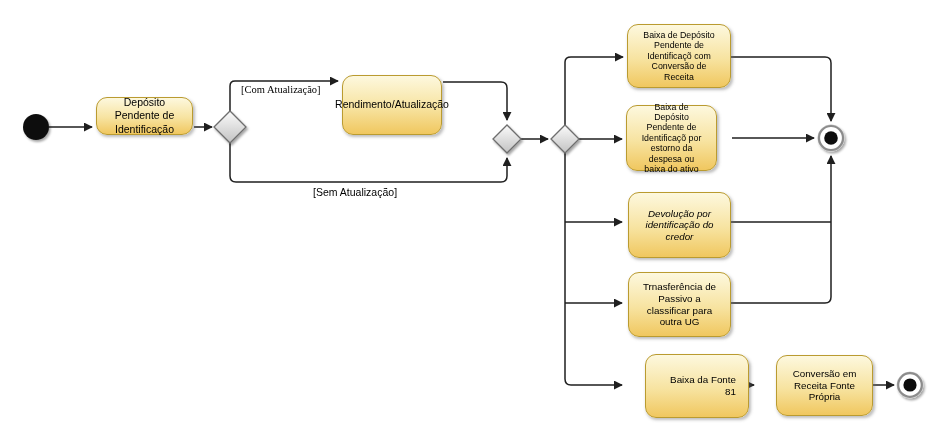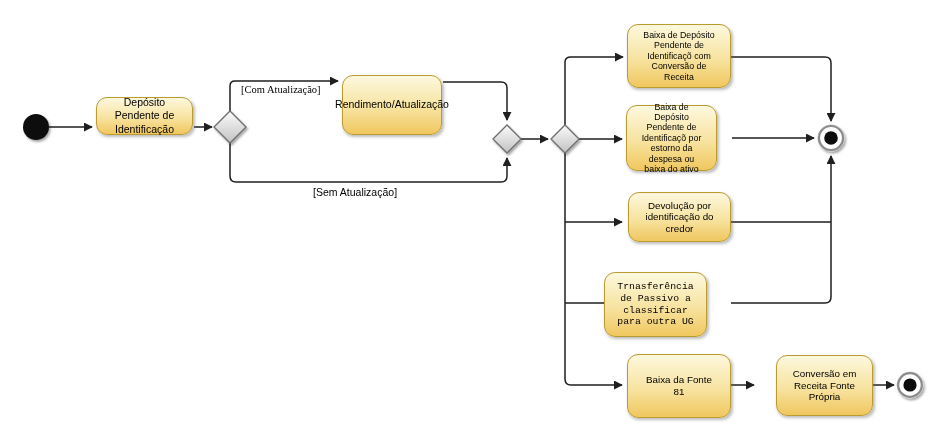--- a/index.html
+++ b/index.html
@@ -83,25 +83,25 @@
   </svg>
 
   <div class="activity fs-a" style="left:96px;top:97px;width:97px;height:38px;">Depósito Pendente de Identificação</div>
 
   <div class="activity fs-a" style="left:342px;top:52px;width:100px;height:60px;margin-top:23px;">Rendimento/Atualização</div>
 
   <div class="activity fs-b" style="left:627px;top:24px;width:104px;height:64px;">Baixa de Depósito Pendente de Identificaçõ com Conversão de Receita</div>
 
   <div class="activity fs-b" style="left:626px;top:105px;width:91px;height:66px;">Baixa de Depósito Pendente de Identificaçõ por estorno da despesa ou baixa do ativo</div>
 
-  <div class="activity fs-c" style="left:628px;top:192px;width:103px;height:50px;">Devolução por identificação do credor</div>
+  <div class="activity fs-c" style="left:628px;top:192px;width:103px;height:66px;font-style:italic;">Devolução por identificação do credor</div>
 
-  <div class="activity fs-c" style="left:604px;top:272px;width:103px;height:65px;font-family:Liberation Mono, monospace;">Trnasferência de Passivo a classificar para outra UG</div>
+  <div class="activity fs-c" style="left:628px;top:272px;width:103px;height:65px;">Trnasferência de Passivo a classificar para outra UG</div>
 
-  <div class="activity fs-c narrow" style="left:627px;top:354px;width:104px;height:64px;">Baixa da Fonte 81</div>
+  <div class="activity fs-c narrow" style="left:645px;top:354px;width:104px;height:64px;text-align:right;">Baixa da Fonte 81</div>
 
   <div class="activity fs-c" style="left:776px;top:355px;width:97px;height:61px;">Conversão em Receita Fonte Própria</div>
 
   <div class="edge-label" style="left:241px;top:84px;font-family:Liberation Serif, serif;">[Com Atualização]</div>
 
   <div class="edge-label" style="left:313px;top:186px;">[Sem Atualização]</div>
 
 </div>
 
 </body></html>

